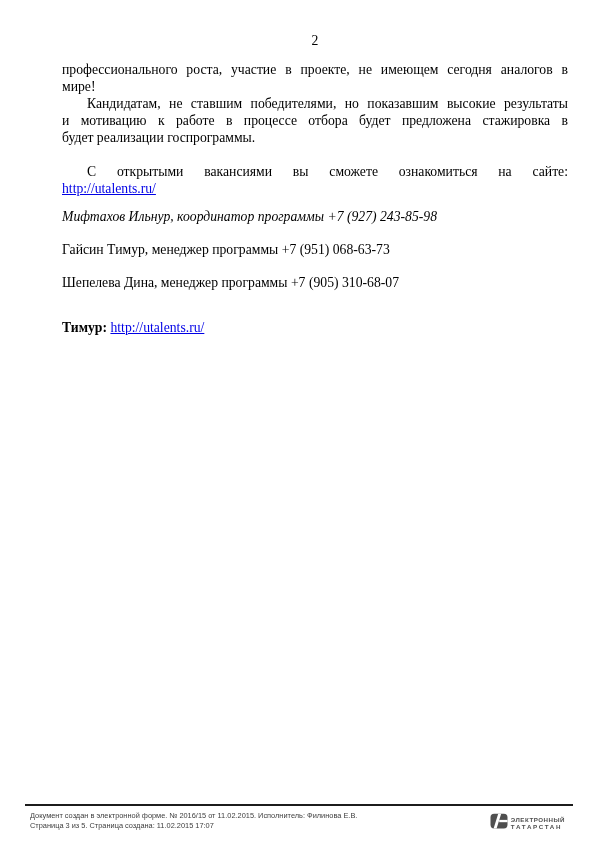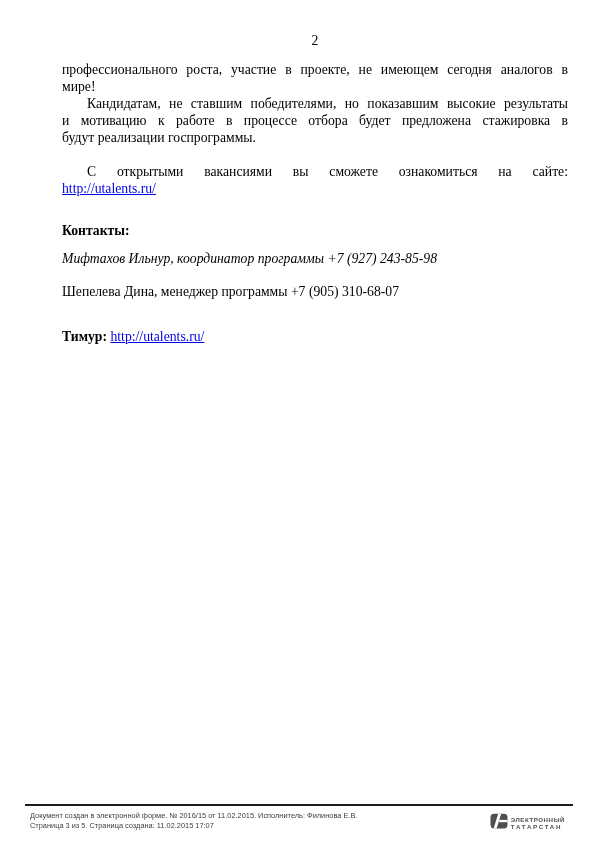--- a/index.html
+++ b/index.html
@@ -95,33 +95,33 @@
     <div class="page-number">2</div>
 
     <div>
       <div class="line just">профессионального роста, участие в проекте, не имеющем сегодня аналогов в</div>
       <div class="line">мире!</div>
     </div>
 
     <div>
       <div class="line just indent">Кандидатам, не ставшим победителями, но показавшим высокие результаты</div>
       <div class="line just">и мотивацию к работе в процессе отбора будет предложена стажировка в</div>
-      <div class="line">будут реализации госпрограммы.</div>
+      <div class="line">будет реализации госпрограммы.</div>
     </div>
 
     <div class="gap-top-17">
       <div class="line just indent">С открытыми вакансиями вы сможете ознакомиться на сайте:</div>
       <div class="line">
         <a class="doc-link" href="#">http://utalents.ru/</a>
       </div>
     </div>
 
-    <div class="line bold gap-top-25">Контакты:</div>
 
     <div class="line gap-top-11">Мифтахов Ильнур, координатор программы +7 (927) 243-85-98</div>
+    <div class="line gap-top-16">Гайсин Тимур, менеджер программы +7 (951) 068-63-73</div>
     <div class="line gap-top-16">Шепелева Дина, менеджер программы +7 (905) 310-68-07</div>
 
     <div class="line gap-top-28">
       <span class="bold">Тимур:</span>
       <a class="doc-link" href="#">http://utalents.ru/</a>
     </div>
 
   </div>
 
   <div class="footer">

